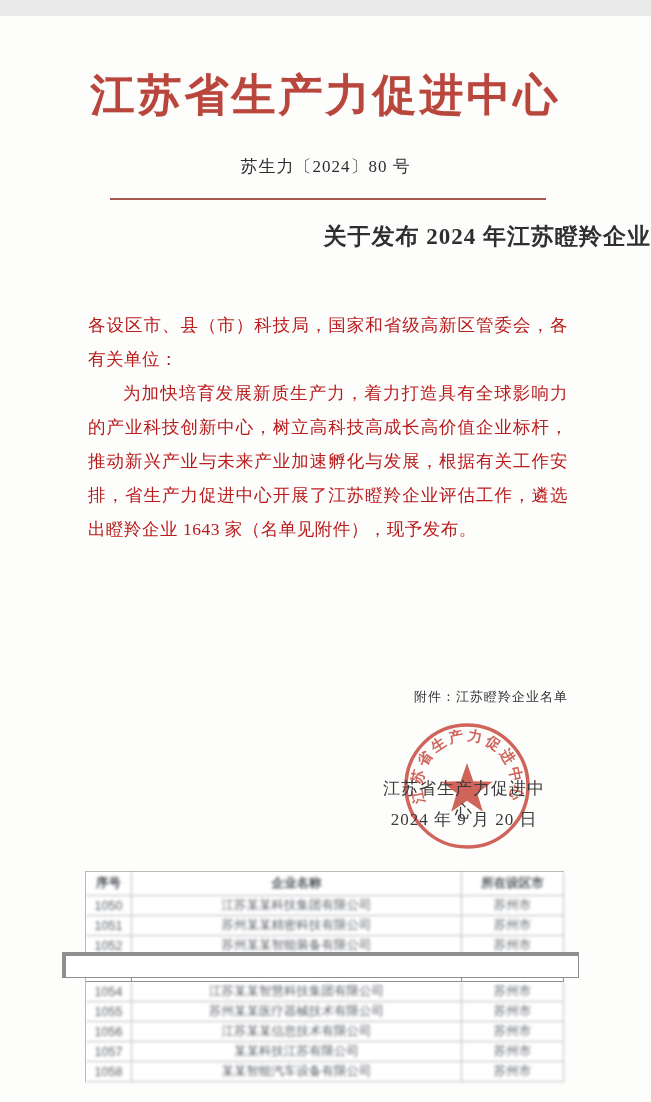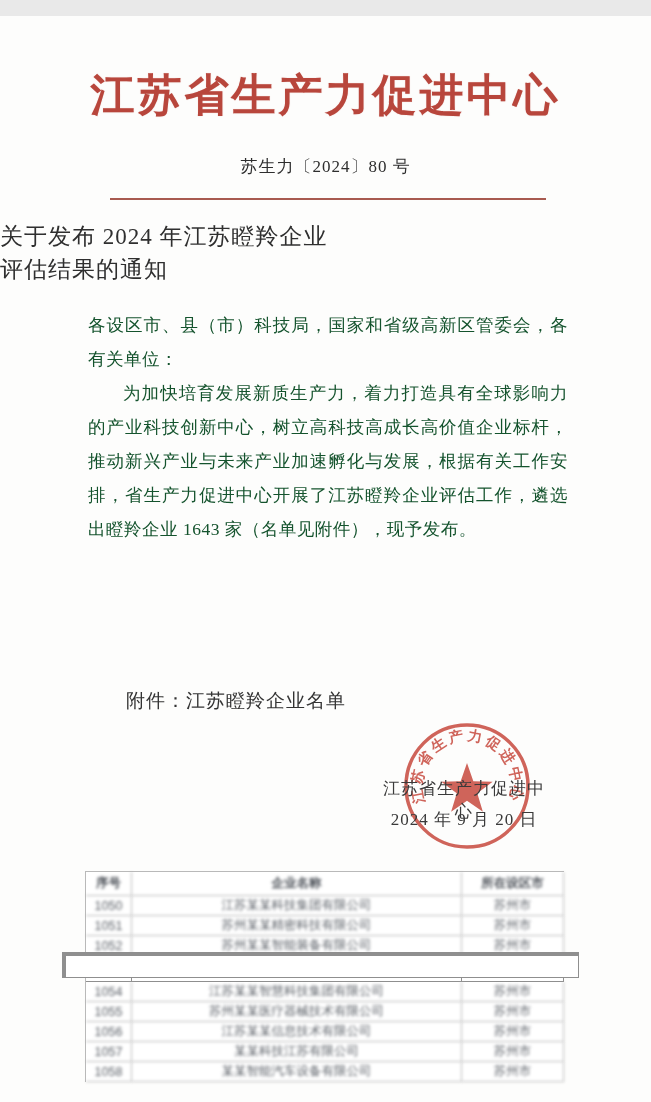--- a/index.html
+++ b/index.html
@@ -26,36 +26,36 @@
     text-align:center;
     font-size:17px; color:#2e2e2e; letter-spacing:1px;
   }
   .red-rule {
     position:absolute; top:182px; left:110px; width:436px; height:2px;
     background:#a85a50;
   }
   
   .doc-title {
     position:absolute; top:204px; left:0; right:0;
-    text-align:left;
-    font-size:23px; font-weight:normal; color:#2f2f2f;
+    text-align:right;
+    font-size:23px; font-weight:bold; color:#2f2f2f;
     line-height:33px; letter-spacing:1px;
   }
   
   .body-text {
     position:absolute; top:292px; left:88px; width:480px;
-    font-size:17.5px; color:#14532d;
+    font-size:17.5px; color:#b91c1c;
     line-height:34px;
     text-align:justify;
     letter-spacing:0.5px;
   }
   .body-text p.indent { text-indent:2em; }
   .attachment {
     position:absolute; top:672px; left:88px; width:480px;
-    font-size:19px; color:#333; text-indent:2em; letter-spacing:1px;
+    font-size:13px; color:#333; text-indent:2em; letter-spacing:1px;text-align:right;
   }
   
   .seal { position:absolute; top:704px; left:401px; width:132px; height:132px; opacity:.88; }
   .signer {
     position:absolute; top:761px; left:378px; width:172px;
     text-align:center; font-size:17px; color:#3a3a3a; letter-spacing:1px;
   }
   .sign-date {
     position:absolute; top:792px; left:378px; width:172px;
     text-align:center; font-size:17px; color:#3a3a3a; letter-spacing:1px;
@@ -96,21 +96,20 @@
 <div class="page">
 
   <div class="org-title">江苏省生产力促进中心</div>
 
   <div class="doc-no">苏生力〔2024〕80 号</div>
 
   <div class="red-rule"></div>
 
   <div class="doc-title">
     <div>关于发布 2024 年江苏瞪羚企业</div>
-    <div>评估结果的通知</div>
   </div>
 
   <div class="body-text">
     <p>各设区市、县（市）科技局，国家和省级高新区管委会，各有关单位：</p>
     <p class="indent">为加快培育发展新质生产力，着力打造具有全球影响力的产业科技创新中心，树立高科技高成长高价值企业标杆，推动新兴产业与未来产业加速孵化与发展，根据有关工作安排，省生产力促进中心开展了江苏瞪羚企业评估工作，遴选出瞪羚企业 1643 家（名单见附件），现予发布。</p>
   </div>
 
   <div class="attachment">附件：江苏瞪羚企业名单</div>
 
   <svg class="seal" viewBox="0 0 132 132" aria-hidden="true">

